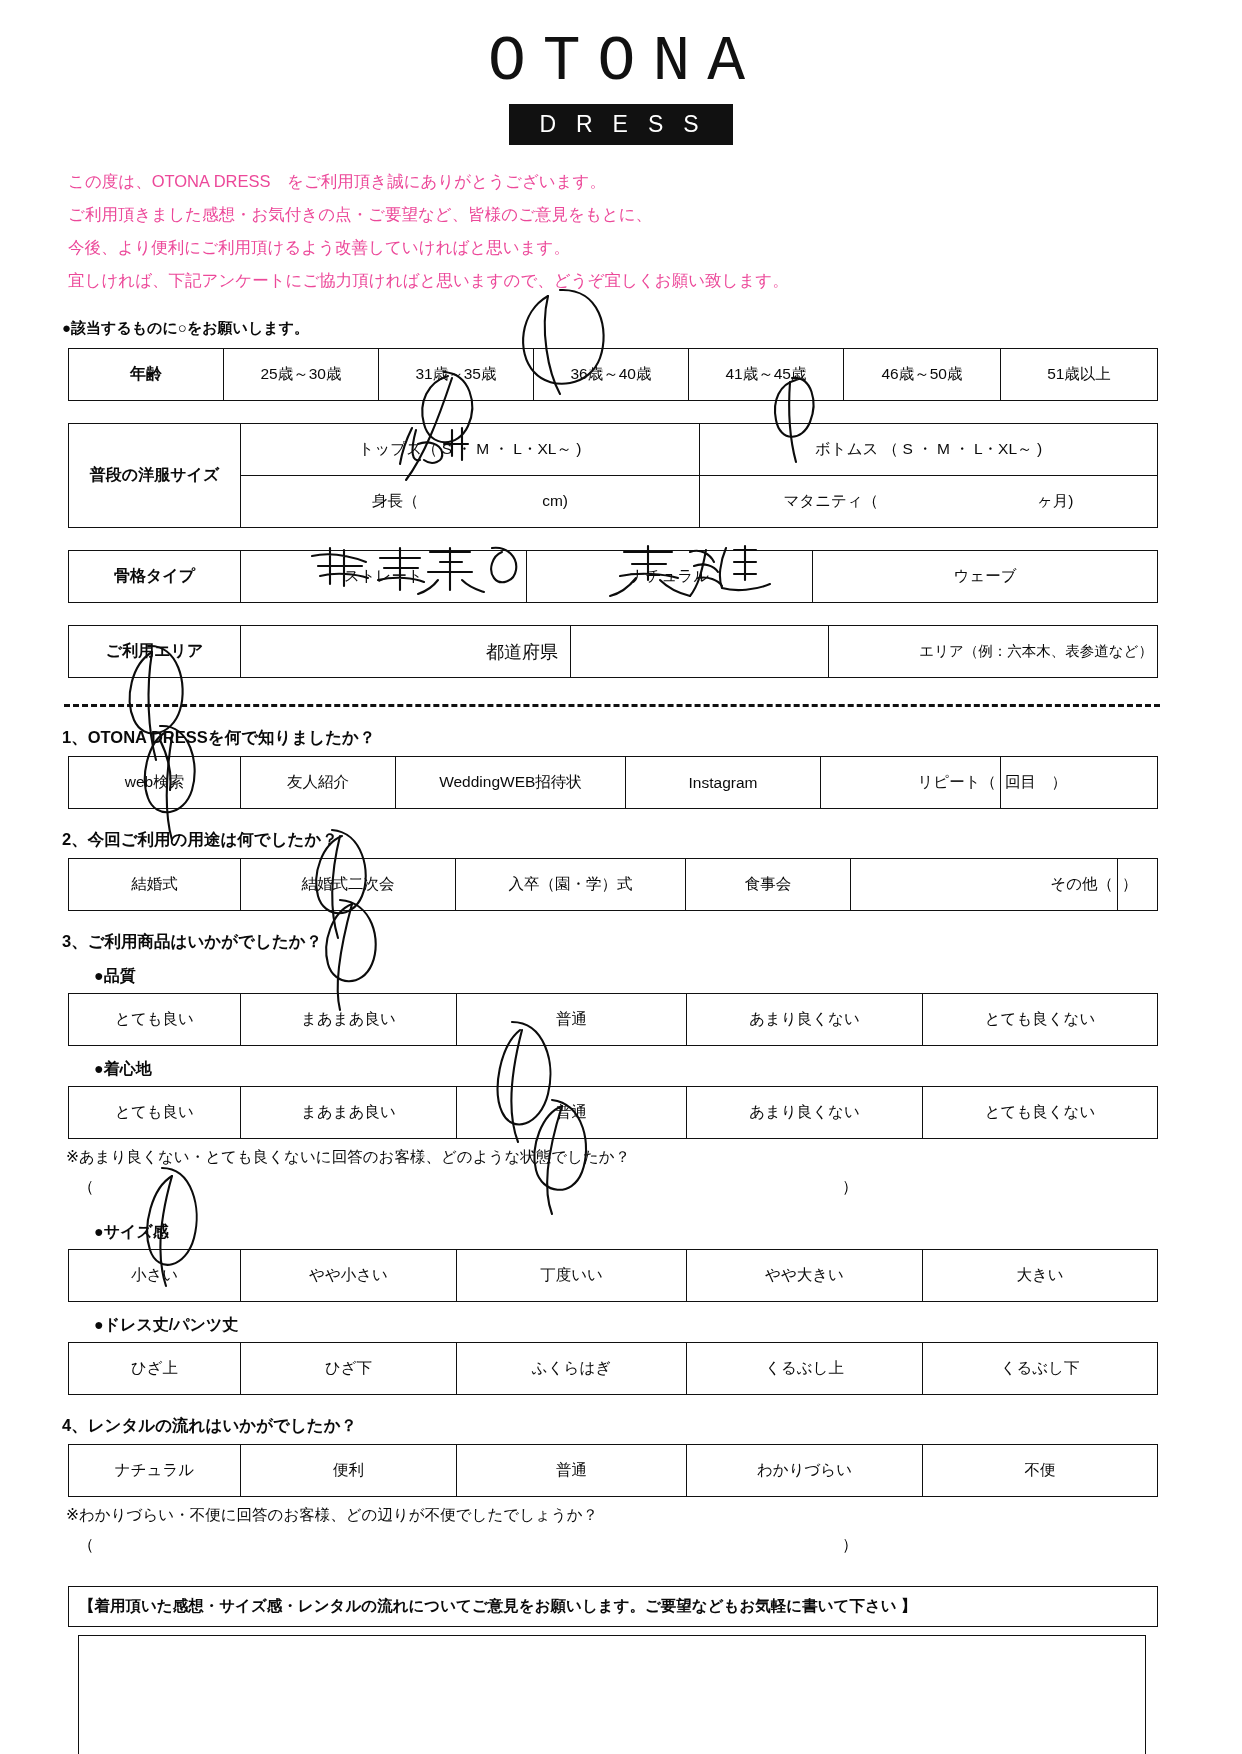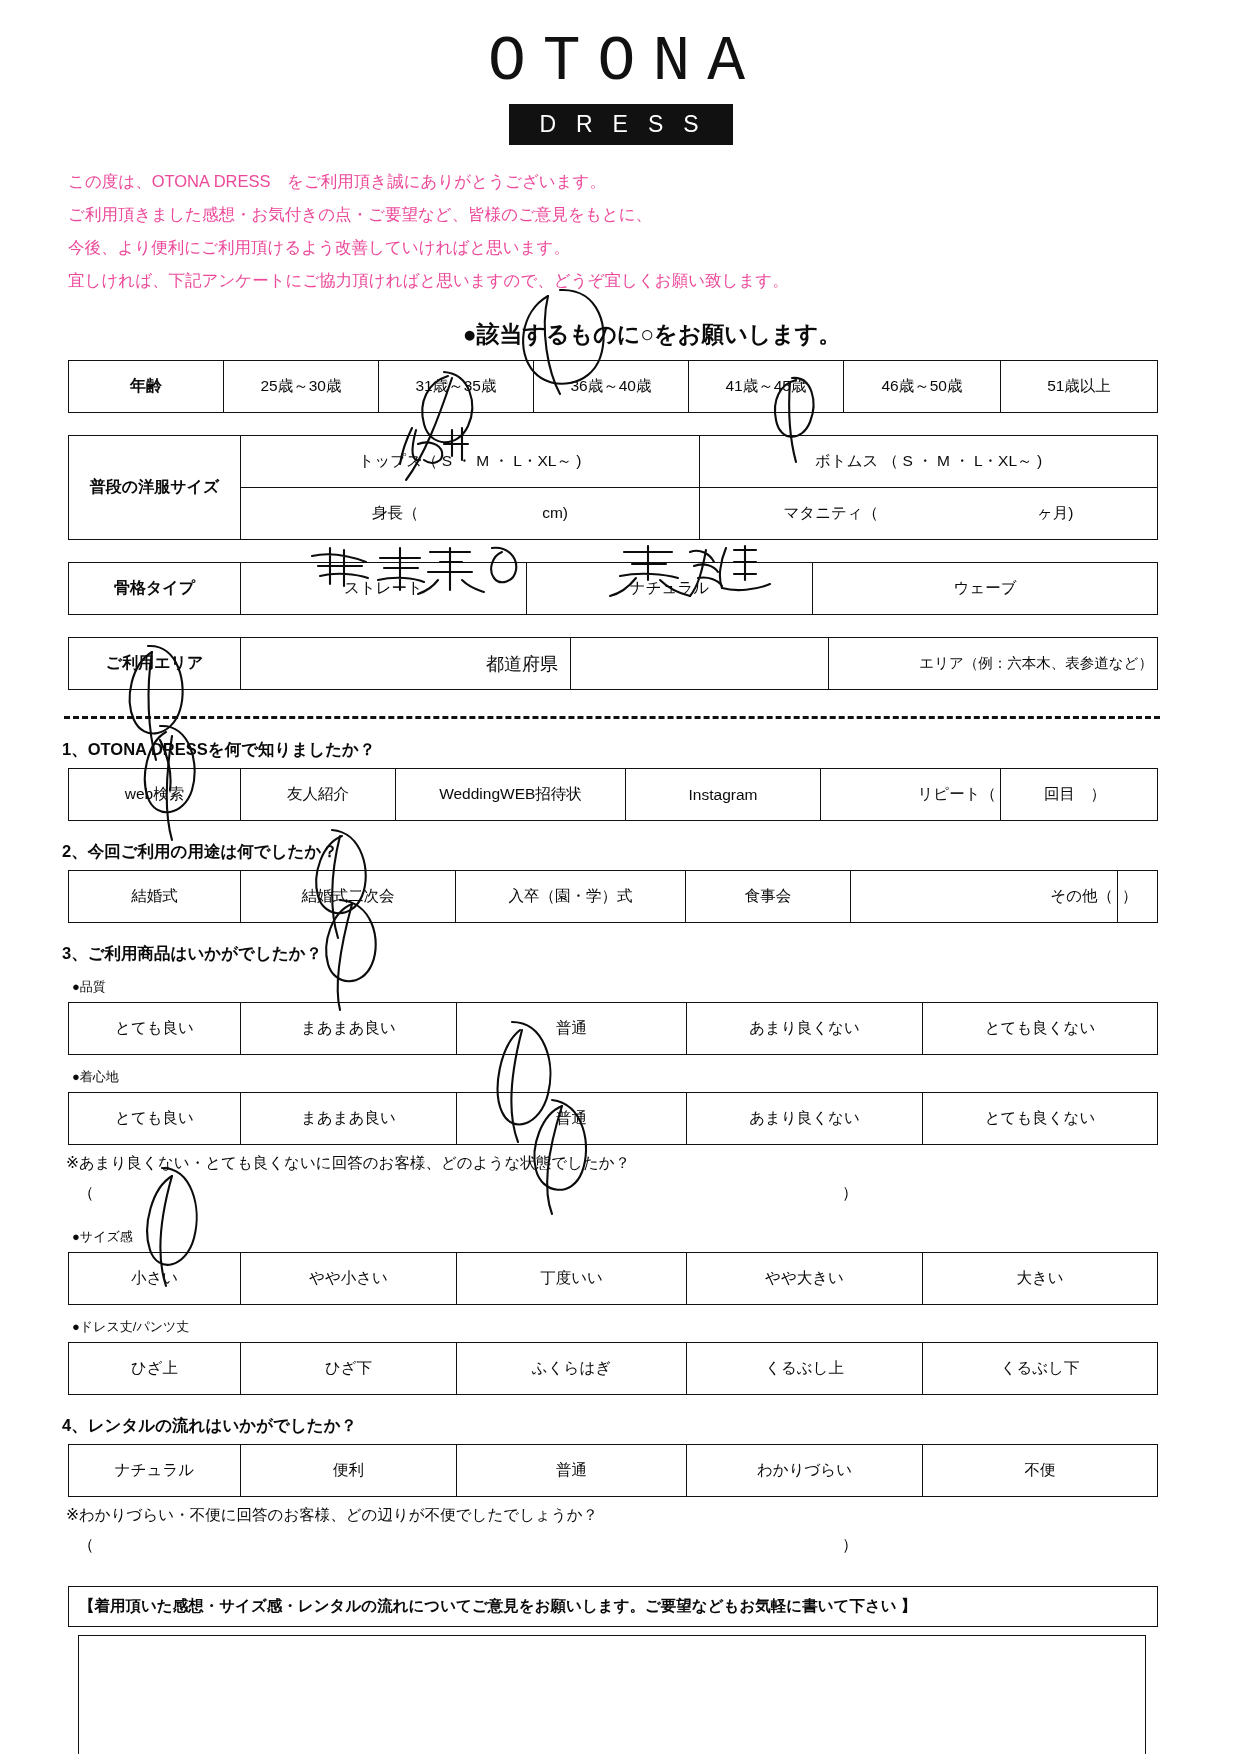--- a/index.html
+++ b/index.html
@@ -25,21 +25,21 @@
     display:inline-block; background:#111; color:#fff;
     font-size:23px; letter-spacing:20px; font-weight:400;
     padding:9px 14px 9px 30px; margin-top:8px; line-height:1;
   }
 
   
   .intro { margin:20px 0 0 68px; font-size:16.5px; line-height:2.0; color:#ec4899; }
   .intro div { white-space:pre; }
 
   
-  .instruct { margin:22px 0 10px 62px; font-size:23px; font-weight:bold;text-align:center; }
+  .instruct { margin:22px 0 10px 62px; font-size:15px; font-weight:bold; }
 
   
   .tbl {
     border-collapse:collapse; table-layout:fixed;
     margin:0 0 0 68px; width:1090px;
     font-size:15.5px;
   }
   .tbl td {
     border:1.6px solid #111; height:52px; text-align:center;
     vertical-align:middle; padding:2px 4px; font-weight:400;
@@ -49,21 +49,21 @@
   .gap-md { height:22px; }
 
   
   .dashed {
     margin:26px 0 0 64px; width:1096px; height:0;
     border-top:3px dashed #111;
   }
 
   
   .q { margin:20px 0 7px 62px; font-size:16.5px; font-weight:bold; }
-  .sub { margin:13px 0 6px 72px; font-size:13px; font-weight:normal; }
+  .sub { margin:13px 0 6px 94px; font-size:16px; font-weight:bold; }
   .note { margin:8px 0 0 66px; font-size:15.5px; }
   .paren {
     margin:9px 0 0 78px; font-size:16px; width:780px;
     display:flex; justify-content:space-between;
   }
 
   
   .comment-title {
     margin:30px 0 0 68px; width:1090px; border:1.6px solid #111;
     font-size:15.5px; font-weight:bold; padding:9px 10px; text-align:left;
@@ -166,21 +166,21 @@
 
   <div class="q">1、OTONA DRESSを何で知りましたか？</div>
   <table class="tbl">
     <tbody>
         <tr>
       <td style="width:172px">web検索</td>
       <td style="width:155px">友人紹介</td>
       <td style="width:230px">WeddingWEB招待状</td>
       <td style="width:195px">Instagram</td>
       <td class="l" style="width:180px">リピート（</td>
-      <td style="text-align:center;padding-right:12px">回目　）</td>
+      <td style="text-align:left;padding-right:12px">回目　）</td>
     </tr>
   </tbody>
     </table>
 
   <div class="q">2、今回ご利用の用途は何でしたか？</div>
   <table class="tbl">
     <tbody>
         <tr>
       <td style="width:172px">結婚式</td>
       <td style="width:215px">結婚式二次会</td>

